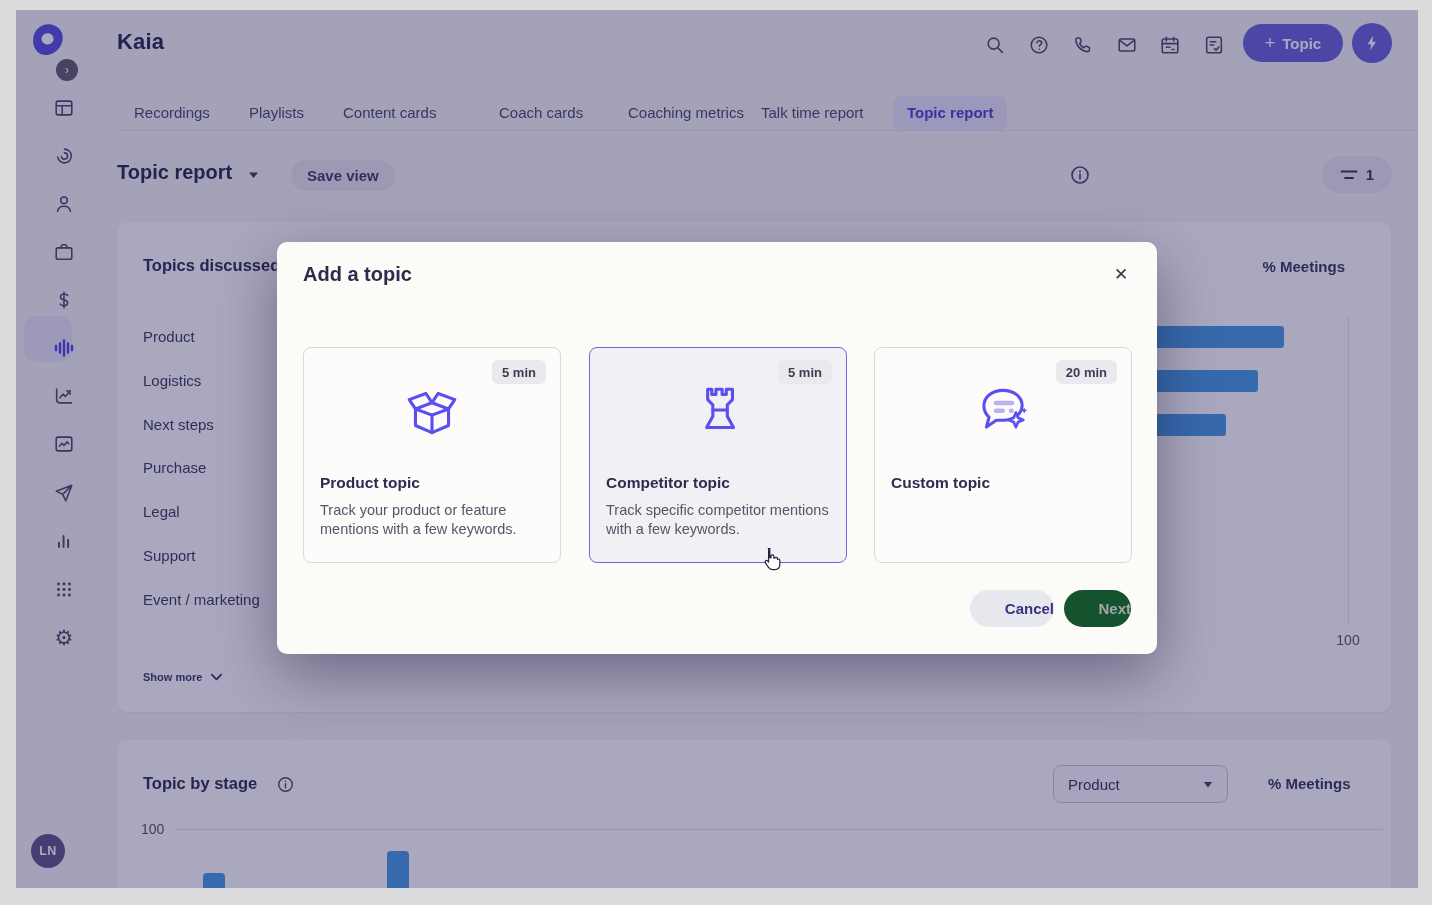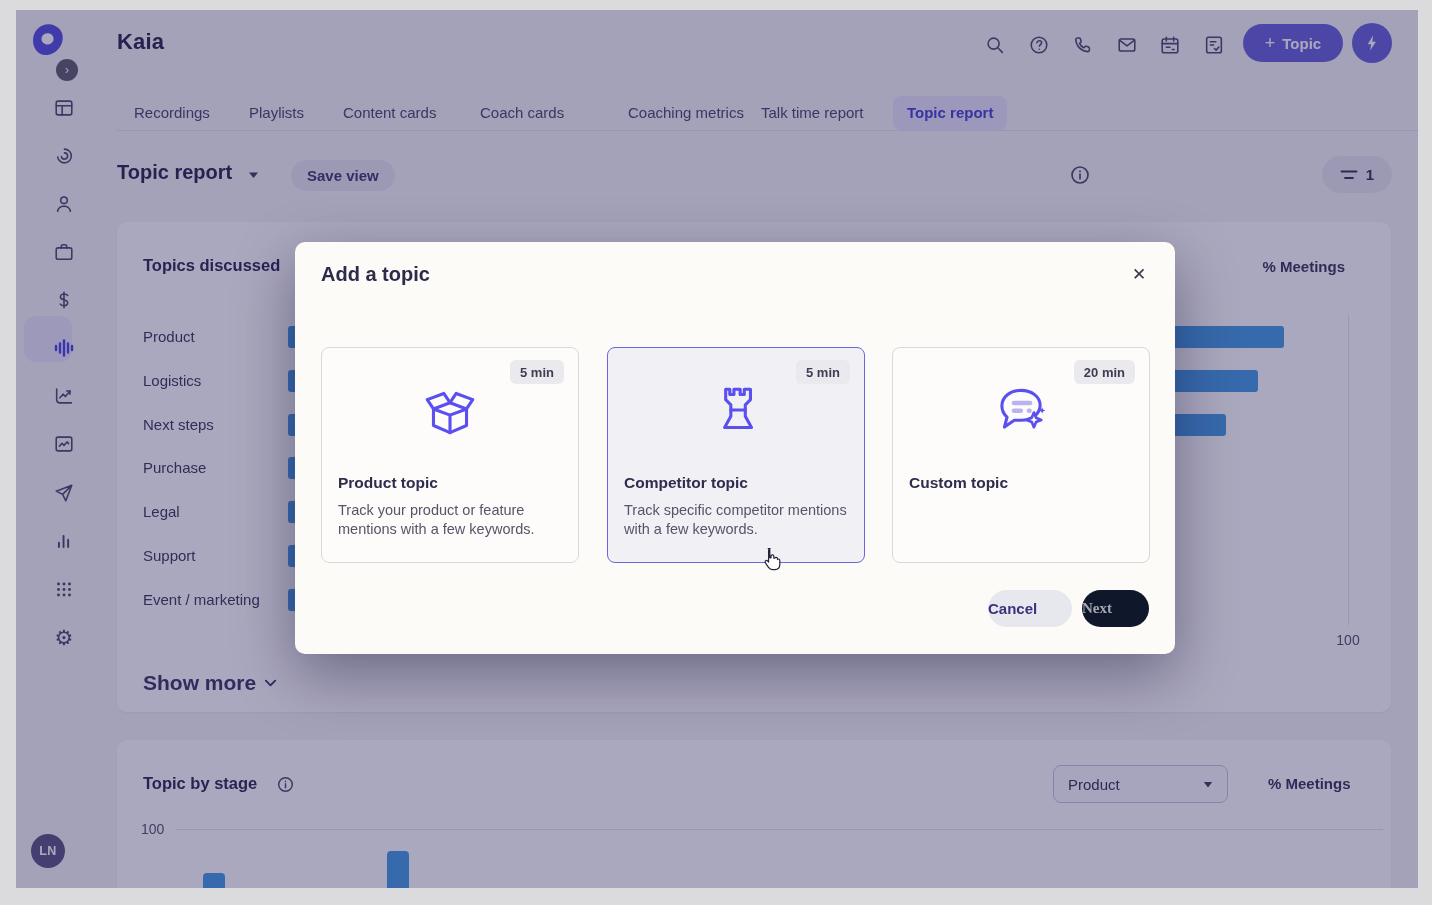--- a/index.html
+++ b/index.html
@@ -61,54 +61,54 @@
   .panel-title { position:absolute; left:26px; top:34px; font-size:16.5px; font-weight:bold; color:#302d55; }
   .meetings-label { position:absolute; right:46px; top:36px; font-size:15px; font-weight:bold; color:#3c3a60; }
 
   .topic-row { position:absolute; left:0; width:100%; height:22px; }
   .topic-label { position:absolute; left:26px; top:2px; font-size:15px; color:#3f3d5e; }
   .bar-track { position:absolute; left:171px; top:0; width:1060px; height:22px; }
   .bar { height:22px; background:#4a9de2; border-radius:3px; }
   .vgrid { position:absolute; left:1231px; top:93px; width:1px; height:310px; background:#e6e5ec; }
   .axis-100 { position:absolute; left:1214px; top:410px; width:34px; text-align:center; font-size:14px; color:#59576e; }
   .show-more { position:absolute; left:26px; top:449px; display:flex; gap:8px; align-items:center;
-    font-size:21px; font-weight:bold; color:#3f3b6b; cursor:pointer; }
+    font-size:11px; font-weight:bold; color:#3f3b6b; cursor:pointer; }
 
   .stage-dropdown { position:absolute; left:936px; top:25px; width:175px; height:38px; border-radius:8px;
     border:1px solid #c9c7dc; background:#fbfbfd; display:flex; align-items:center; font-size:15px; color:#3a3758; padding:0 14px; }
   .stage-dropdown .caret-wrap { margin-left:auto; }
   .stage-meetings { position:absolute; left:1151px; top:35px; font-size:15px; font-weight:bold; color:#3c3a60; }
   .stage-100 { position:absolute; left:24px; top:81px; font-size:14px; color:#59576e; }
   .stage-grid { position:absolute; left:59px; top:89px; width:1207px; height:1px; background:#e4e3ea; }
   .stage-bar { position:absolute; width:22px; height:220px; background:#4a9de2; border-radius:4px 4px 0 0; }
 
   
   .overlay { position:absolute; left:16px; top:10px; width:1402px; height:878px;
     background:rgba(25,20,78,0.37); z-index:20; }
   .modal { position:absolute; left:277px; top:242px; width:880px; height:412px; background:#fcfbf8;
-    border-radius:10px; box-shadow:0 20px 60px rgba(15,10,50,.4); z-index:30;margin-left:18px; }
+    border-radius:10px; box-shadow:0 20px 60px rgba(15,10,50,.4); z-index:30; }
   .modal-title { position:absolute; left:26px; top:21px; font-size:20px; font-weight:bold; color:#2d2a4a; }
   .modal-close { position:absolute; right:24px; top:20px; width:24px; height:24px; display:flex; align-items:center; justify-content:center; cursor:pointer; }
   .modal-sub { position:absolute; left:26px; top:60px; font-size:15px; color:#53516a; }
   .learn-more { color:#5a54e8; cursor:pointer; }
 
   .choice-card { position:absolute; top:105px; width:258px; height:216px; border:1px solid #d9d9dd;
     border-radius:8px; background:#fdfcfa; cursor:pointer; }
   .choice-card.selected { border:1.5px solid #6e65e6; background:#f1f0f4; }
   .card-badge { position:absolute; right:14px; top:12px; height:24px; padding:0 10px; border-radius:6px;
     background:#eaeaee; font-size:13px; font-weight:bold; color:#3e3c52; display:flex; align-items:center;text-align:center; }
   .card-icon { position:absolute; left:50%; top:32px; transform:translateX(-50%); }
   .card-title { position:absolute; left:16px; top:126px; font-size:15.5px; font-weight:bold; color:#2f2c4e; }
   .card-desc { position:absolute; left:16px; top:153px; width:228px; font-size:14.5px; line-height:19px; color:#565468; }
   .cic { stroke:#5b4ff0; fill:none; stroke-width:3; stroke-linecap:round; stroke-linejoin:round; }
 
-  .modal-btn { position:absolute; top:348px; height:37px; border-radius:19px; display:flex; align-items:center; justify-content:flex-start;
+  .modal-btn { position:absolute; top:348px; height:37px; border-radius:19px; display:flex; align-items:center; justify-content:flex-end;
     font-size:15px; font-weight:bold; cursor:pointer; }
   .btn-cancel { left:693px; width:84px; background:#e7e7ee; color:#39337d; }
-  .btn-next { left:787px; width:67px; background:#0f172a; color:#a6a5b0; cursor:default;font-family:Liberation Serif, serif; }
+  .btn-next { left:787px; width:67px; background:#14532d; color:#a6a5b0; cursor:default; }
 
   .cursor { position:absolute; left:760px; top:547px; z-index:40; }
 </style>
 </head>
 <body>
 
 <div class="app">
 
   <div class="logo">
     <svg width="36" height="36" viewBox="0 0 40 40">
@@ -246,21 +246,21 @@
   <div class="bolt-btn">
     <svg width="20" height="20" viewBox="0 0 24 24">
         <path d="M13.4 3L6.8 13.4h4.2L9.8 21l6.9-10.4h-4.3z" fill="#fff"></path>
       </svg>
   </div>
 
   <div class="tab-active-pill"></div>
   <div class="tab" style="left:118px">Recordings</div>
   <div class="tab" style="left:233px">Playlists</div>
   <div class="tab" style="left:327px">Content cards</div>
-  <div class="tab" style="left:464px">Coach cards</div>
+  <div class="tab" style="left:483px">Coach cards</div>
   <div class="tab" style="left:612px">Coaching metrics</div>
   <div class="tab" style="left:745px">Talk time report</div>
   <div class="tab active" style="left:891px">Topic report</div>
   <div class="tabs-divider"></div>
 
   <div class="page-title">
     <span>Topic report</span>
     <svg width="11" height="8" viewBox="0 0 11 8" style="display:inline-block;margin-left:10px">
         <path class="caret" d="M1 1.5h9L5.5 7z"></path>
       </svg>

